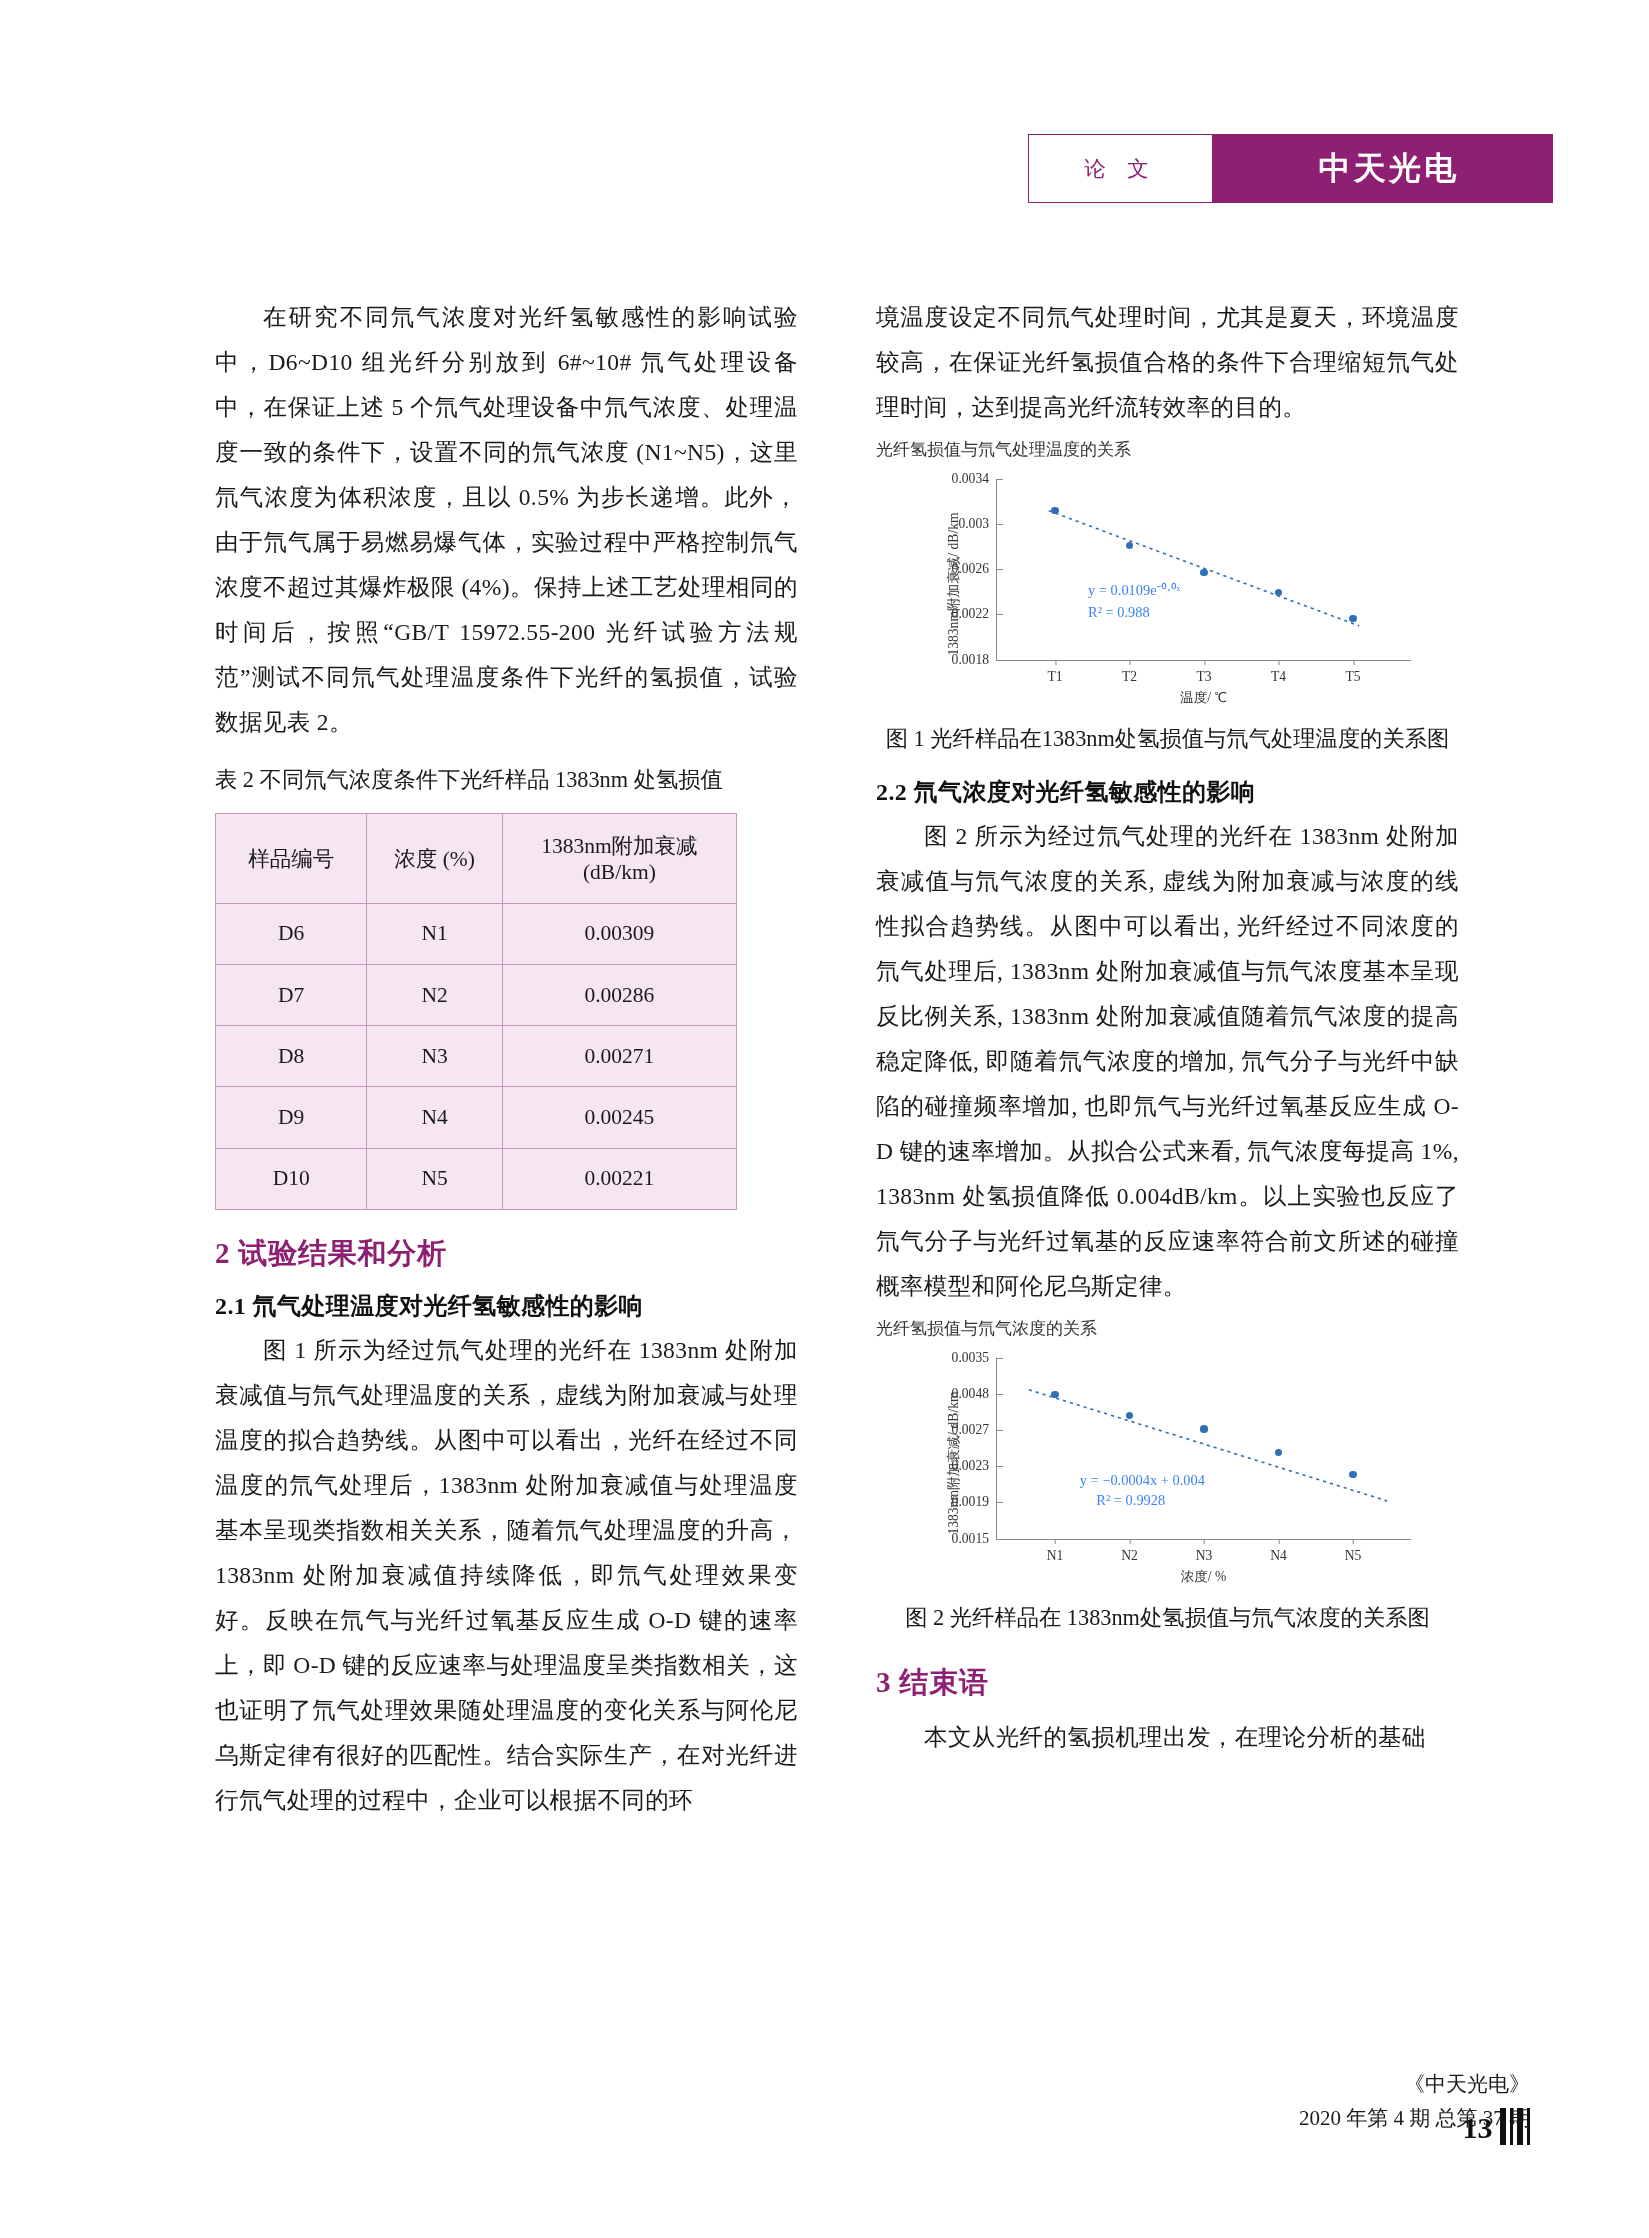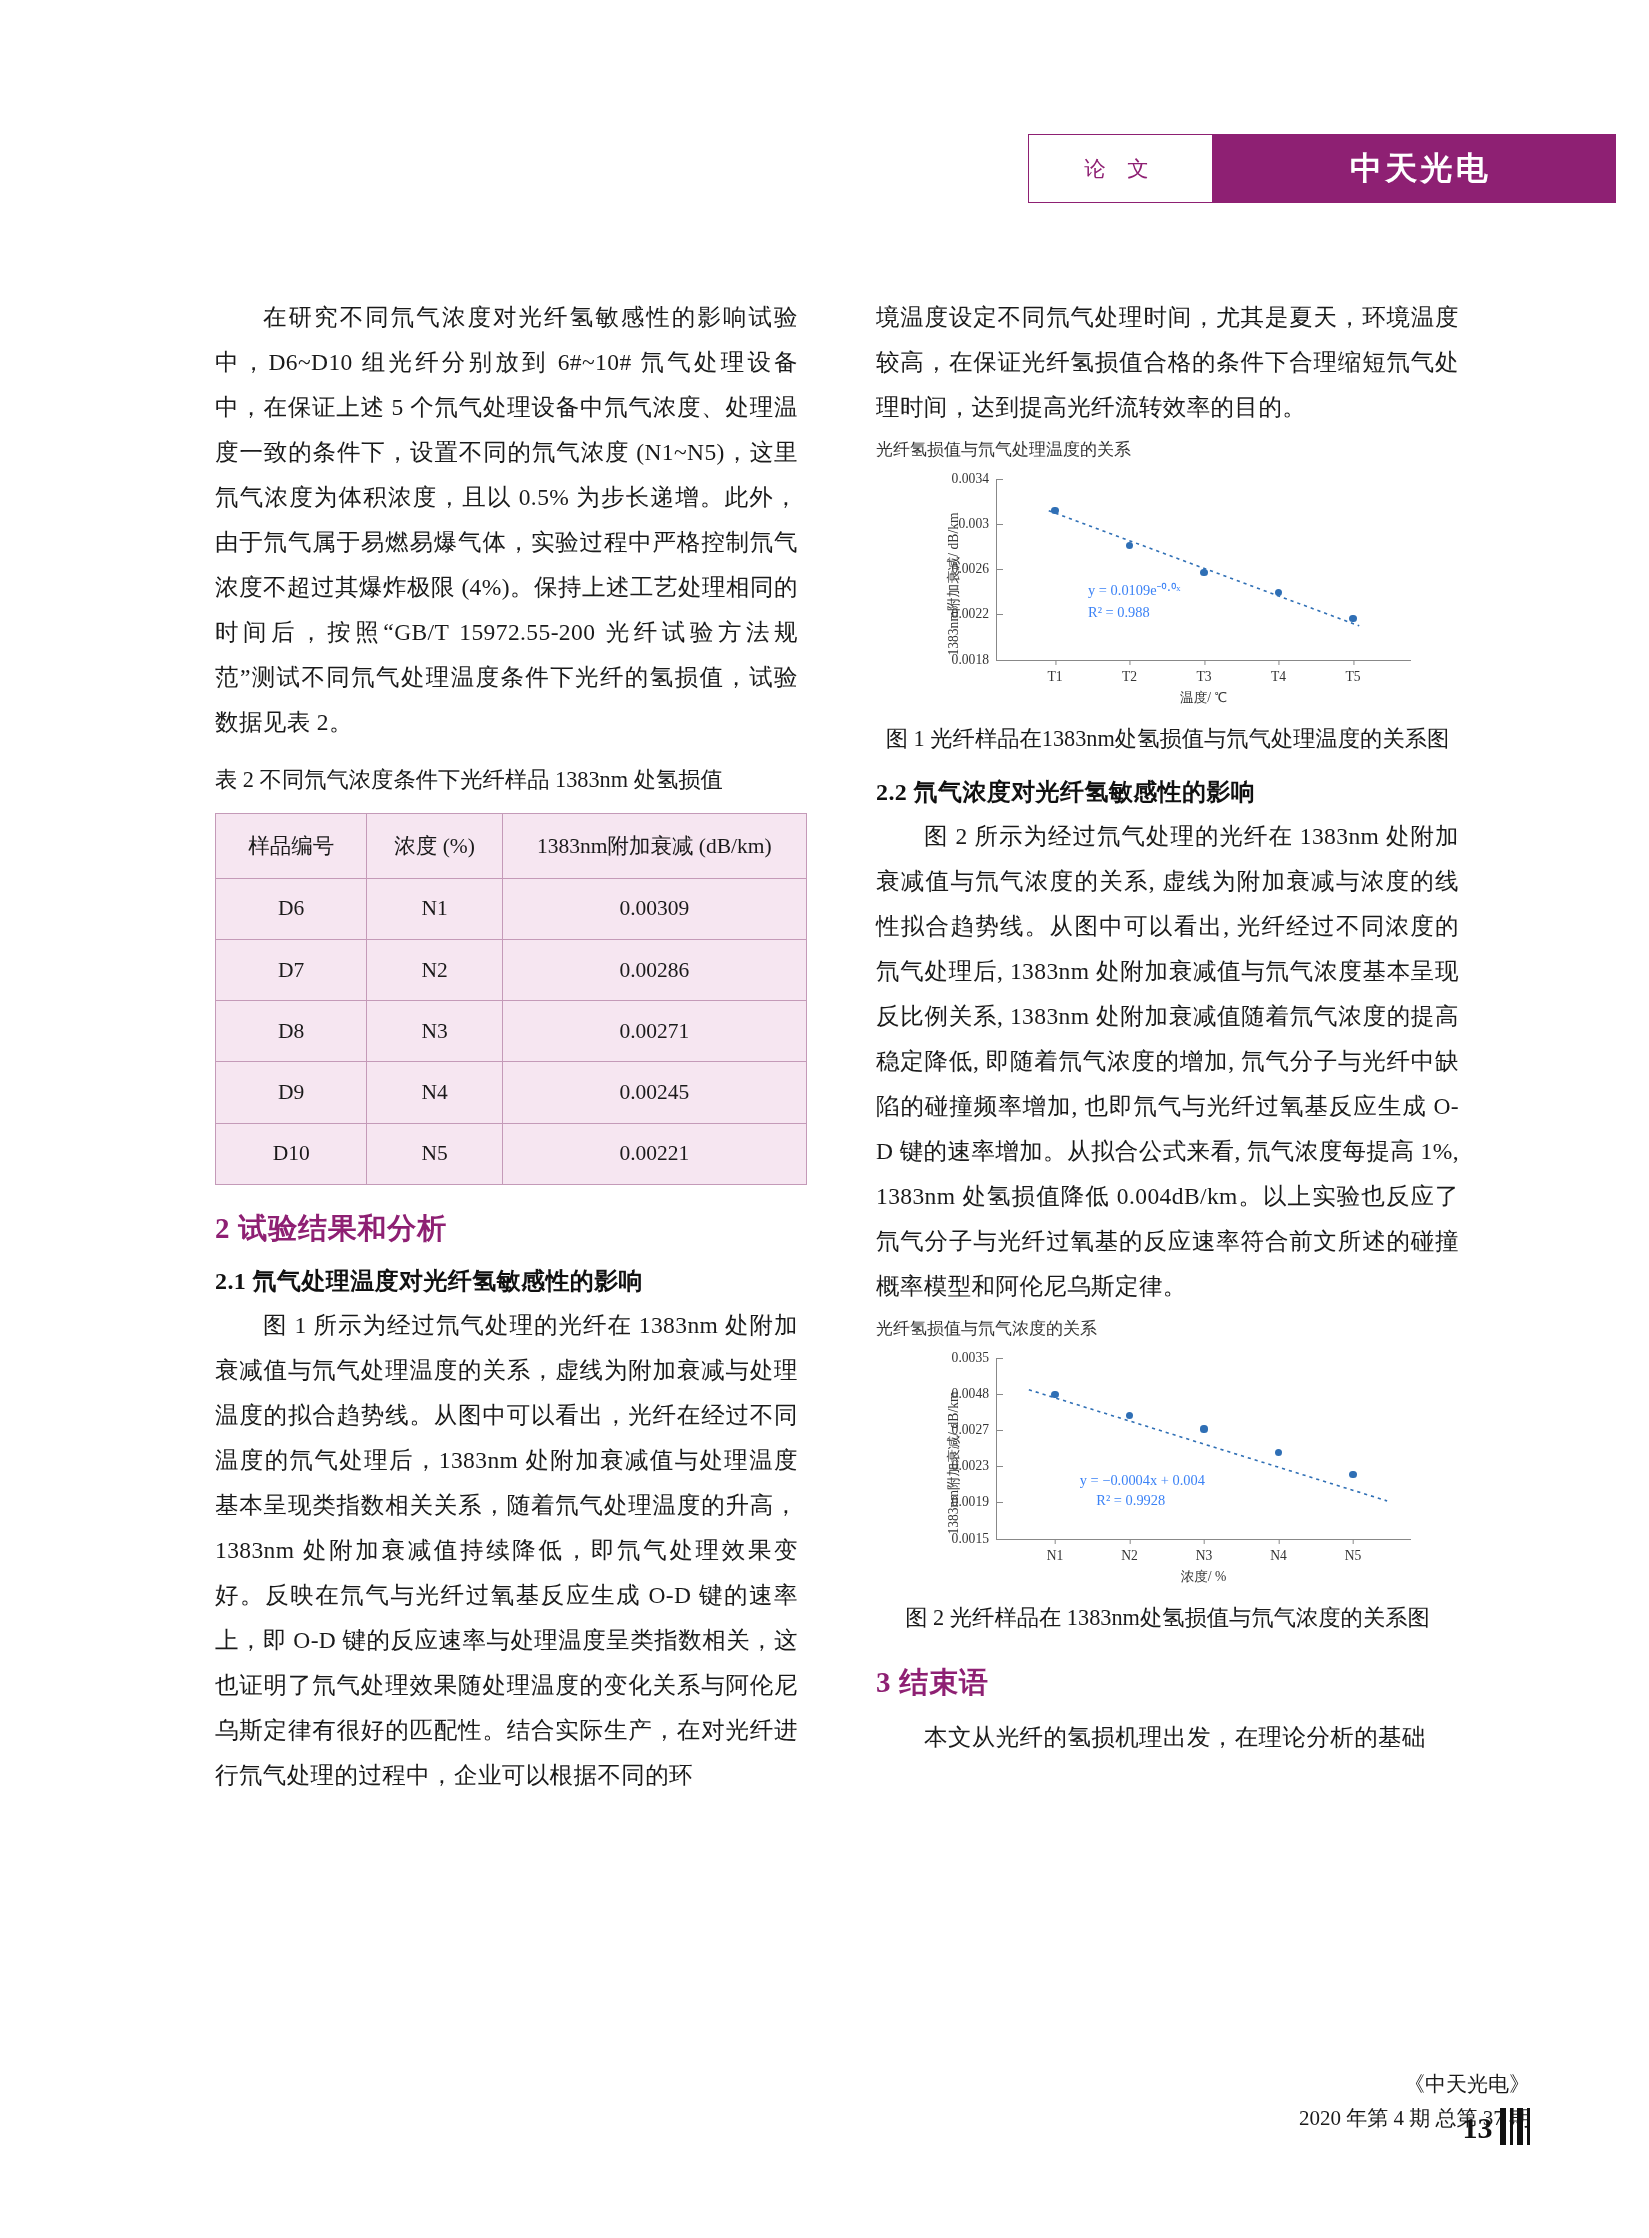--- a/index.html
+++ b/index.html
@@ -13,21 +13,21 @@
   }
   .page {
     position:absolute; inset:0;
     padding:0;
   }
 
   
   .header {
     position:absolute;
     top:134px; left:1028px;
-    width:588px; height:69px;
+    width:525px; height:69px;
     display:flex;
   }
   .header-left {
     width:185px; height:69px;
     border:1.6px solid #8e2073;
     box-sizing:border-box;
     display:flex; align-items:center; justify-content:center;
     color:#8e2073;
     font-size:21.5px;
     letter-spacing:8px;
@@ -83,21 +83,21 @@
     color:#111;
     font-size:24px;
     font-weight:bold;
     margin:16px 0 6.4px 0;
     letter-spacing:0.4px;
   }
 
   
   table.data {
     border-collapse:collapse;
-    width:592px;
+    width:522px;
     margin:11.2px 0 8px 0;
     background:#f6e6f1;
     font-size:21.5px;
   }
   table.data th, table.data td {
     border:0.8px solid #c49ab8;
     text-align:center;
     padding:17.6px 3.2px;
     font-weight:normal;
     color:#1a1a1a;

